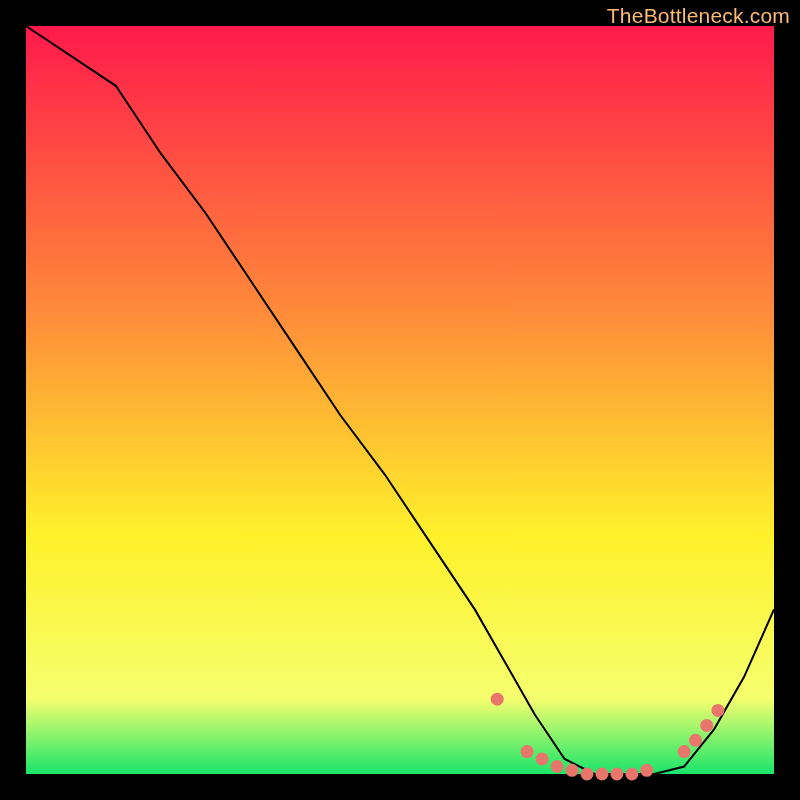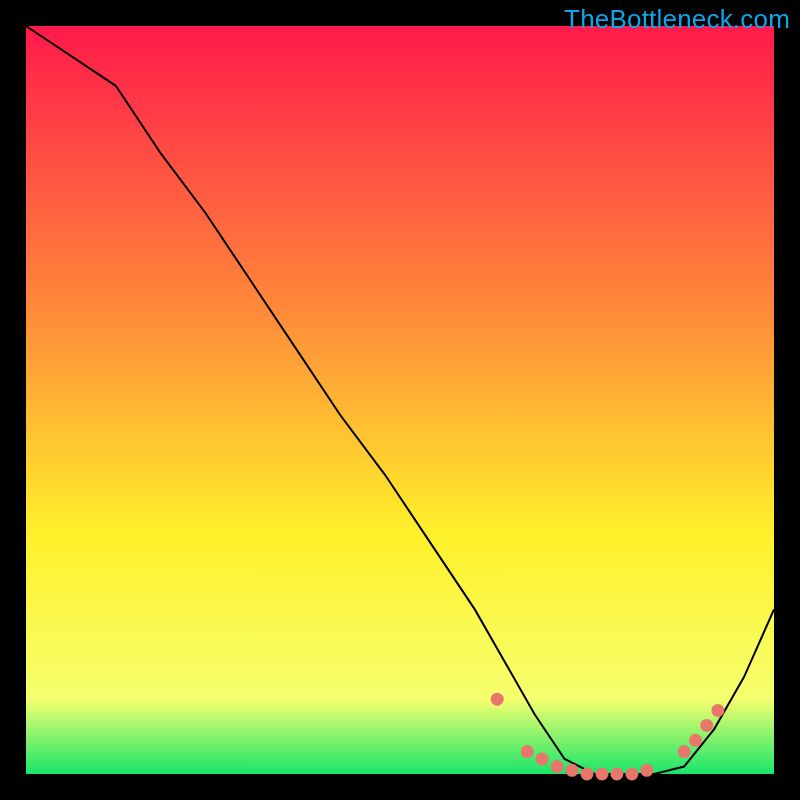--- a/index.html
+++ b/index.html
@@ -17,22 +17,22 @@
     background: #000;
   }
   svg {
     display: block;
   }
   .attribution {
     position: absolute;
     top: 4px;
     right: 10px;
     font-family: Arial, Helvetica, sans-serif;
-    font-size: 26px;
-    color: #0ea5e9;
+    font-size: 21px;
+    color: #fdba74;
     letter-spacing: 0.2px;
   }
 </style>
 </head>
 <body>
 
 <div class="stage">
   <svg id="chart-svg" width="800" height="800" viewBox="0 0 800 800">
     <defs>
       <linearGradient id="bgGrad" x1="0" y1="0" x2="0" y2="1">

